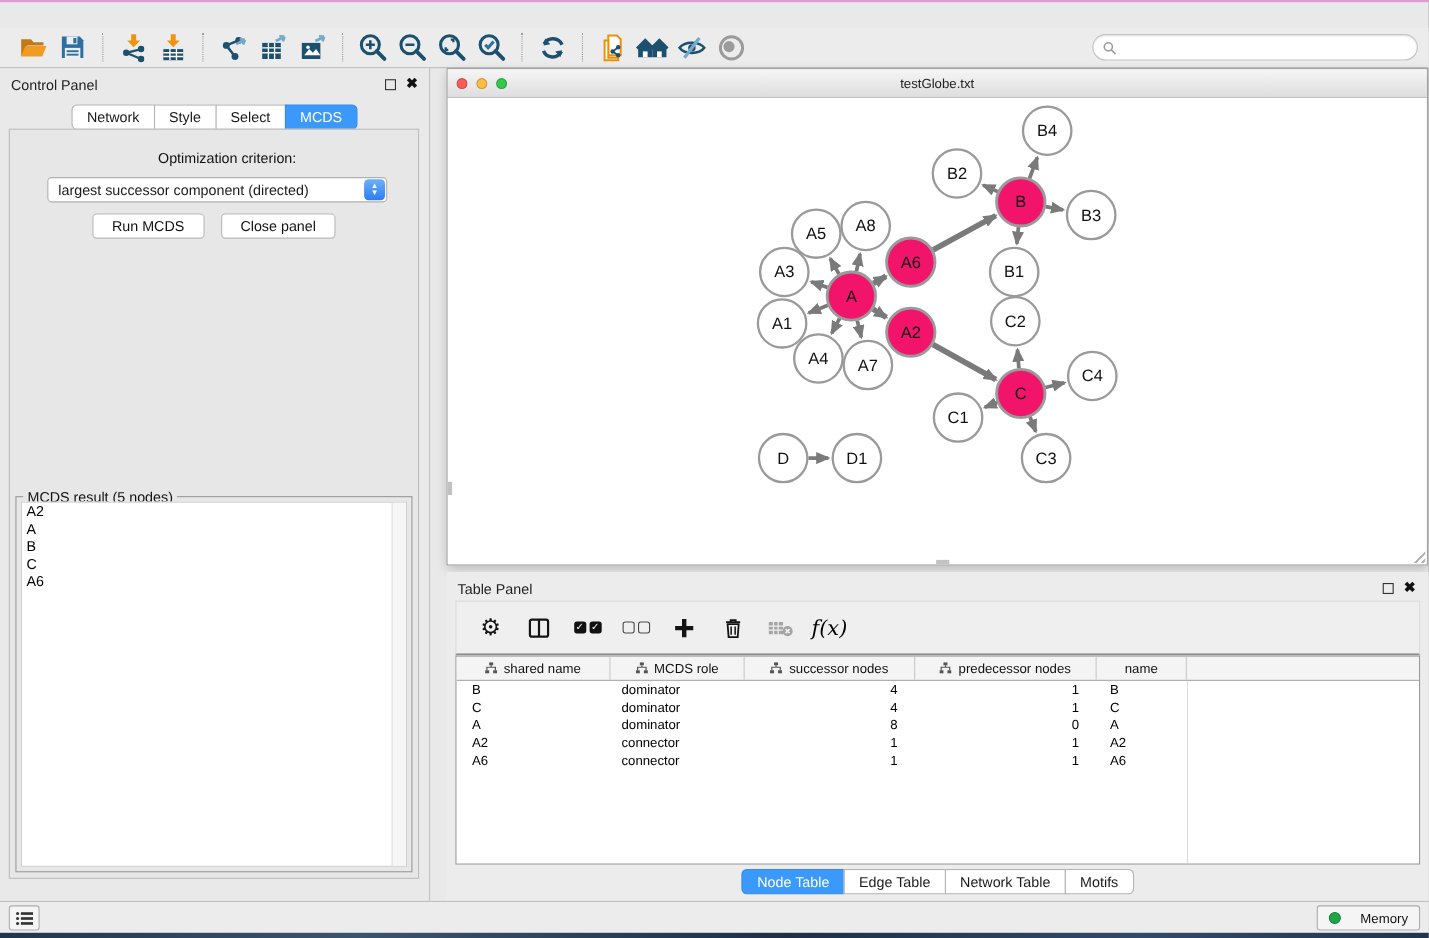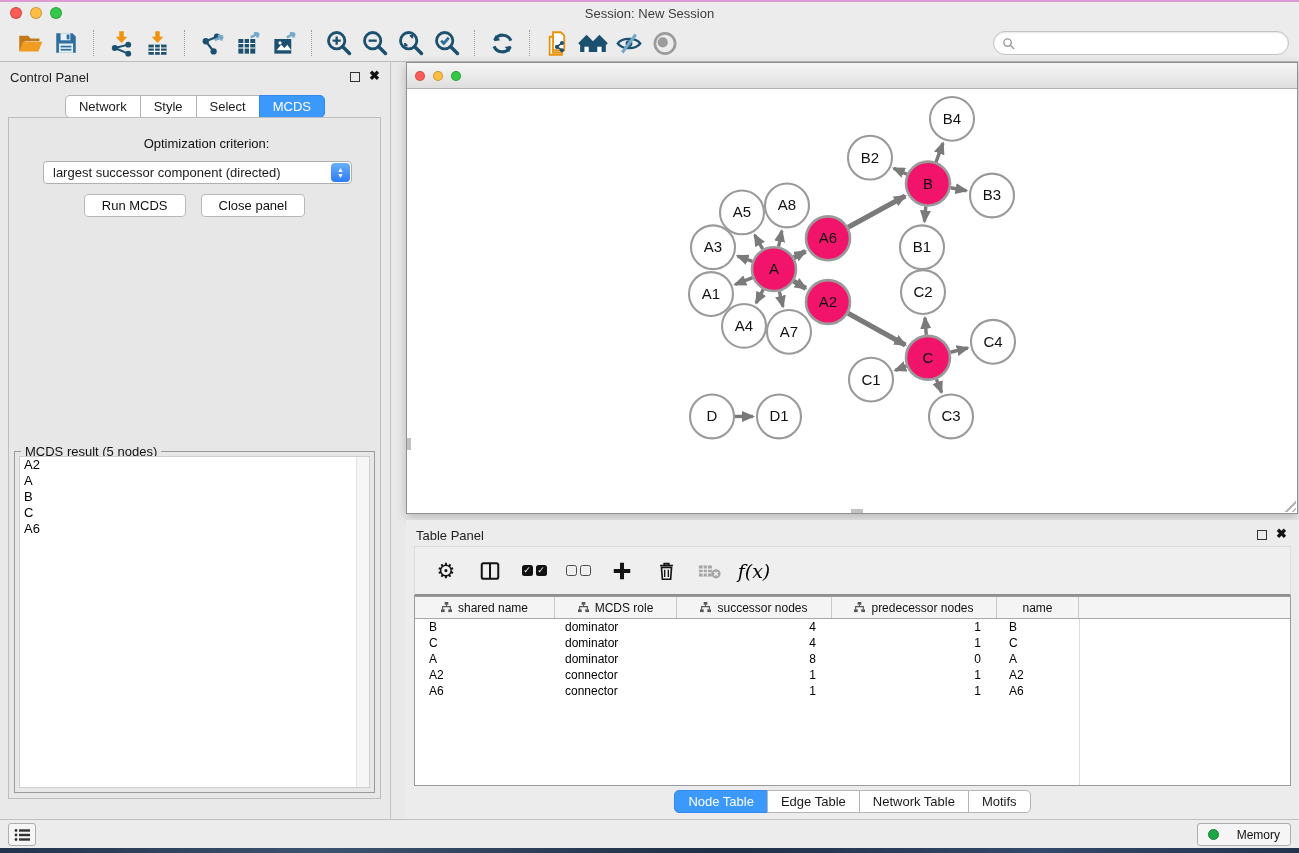--- a/index.html
+++ b/index.html
@@ -121,28 +121,20 @@
   .memory-btn span.lbl { font-size:12px; color:#111; }
 
   svg text { font-family:"Liberation Sans", sans-serif; }
 </style>
 </head>
 <body>
 
 <div id="app">
   <div class="desktop-top"></div>
 
-  <div class="titlebar">
-    <div class="lights">
-      <div class="light red"></div>
-      <div class="light yellow"></div>
-      <div class="light green"></div>
-    </div>
-    <div class="title">Session: New Session</div>
-  </div>
 
   <div class="toolbar">
     <div class="tbtn">
       <svg width="27" height="27" viewBox="0 0 24 24">
         <path d="M2 19 L2 5 h8 l2 2.5 h8 v2.5 H7 Z" fill="#c07a17"></path>
         <path d="M5.3 10.5 h17.2 L19 19 H2 Z" fill="#f09c23"></path>
       </svg>
     </div>
     <div class="tbtn">
       <svg width="26" height="26" viewBox="0 0 24 24">
@@ -316,20 +308,21 @@
     </div>
   </div>
 
   <div class="net-window">
     <div class="net-titlebar">
       <div class="lights small" style="left:8px; top:8px;">
         <div class="light red"></div>
         <div class="light yellow"></div>
         <div class="light green"></div>
       </div>
+      <div class="title">testGlobe.txt</div>
     </div>
     <div class="net-canvas">
       <svg viewBox="406 88 890 426" preserveAspectRatio="none">
           <defs>
             <marker id="arw" markerUnits="userSpaceOnUse" markerWidth="13" markerHeight="11" refX="11" refY="5.5" orient="auto">
               <path d="M0,0 L13,5.5 L0,11 Z" fill="#7a7a7a"></path>
             </marker>
           </defs>
           <line x1="761.7407005957243" y1="248.94437293613393" x2="753.7279036743986" y2="234.6715784200225" stroke="#7a7a7a" stroke-width="3.4" marker-end="url(#arw)"></line>
           <line x1="777.5783782586724" y1="246.46029164961277" x2="780.8244419684573" y2="230.47967030913338" stroke="#7a7a7a" stroke-width="3.4" marker-end="url(#arw)"></line>

